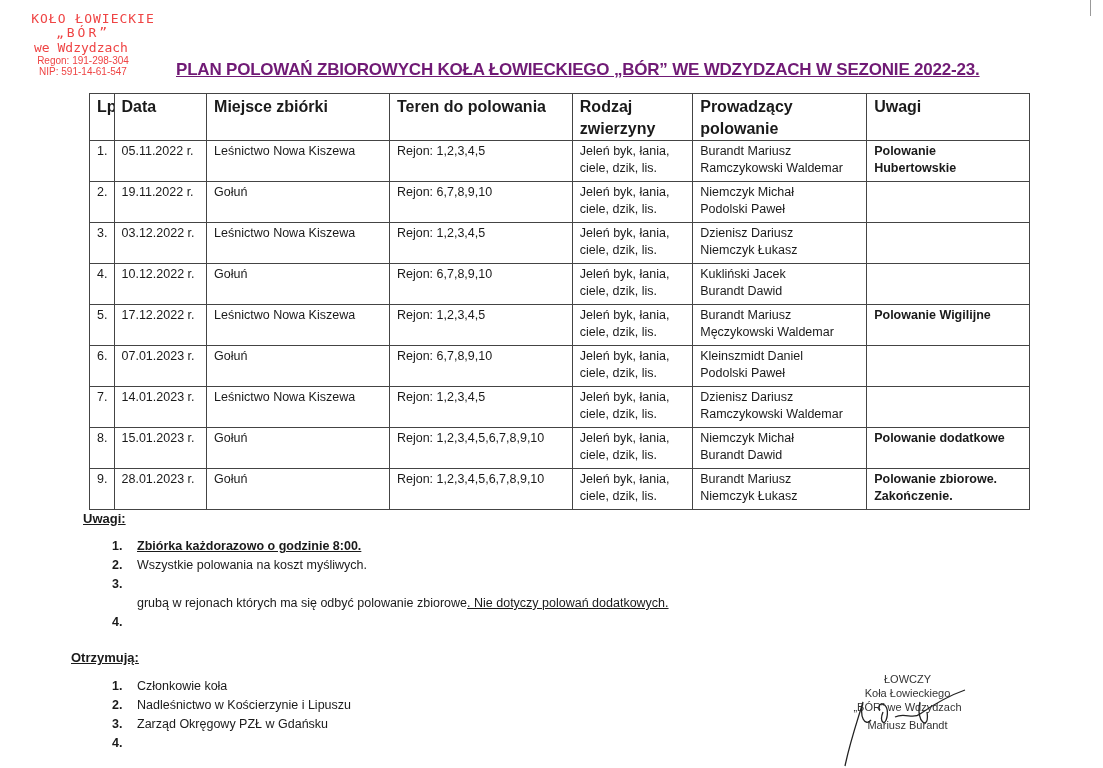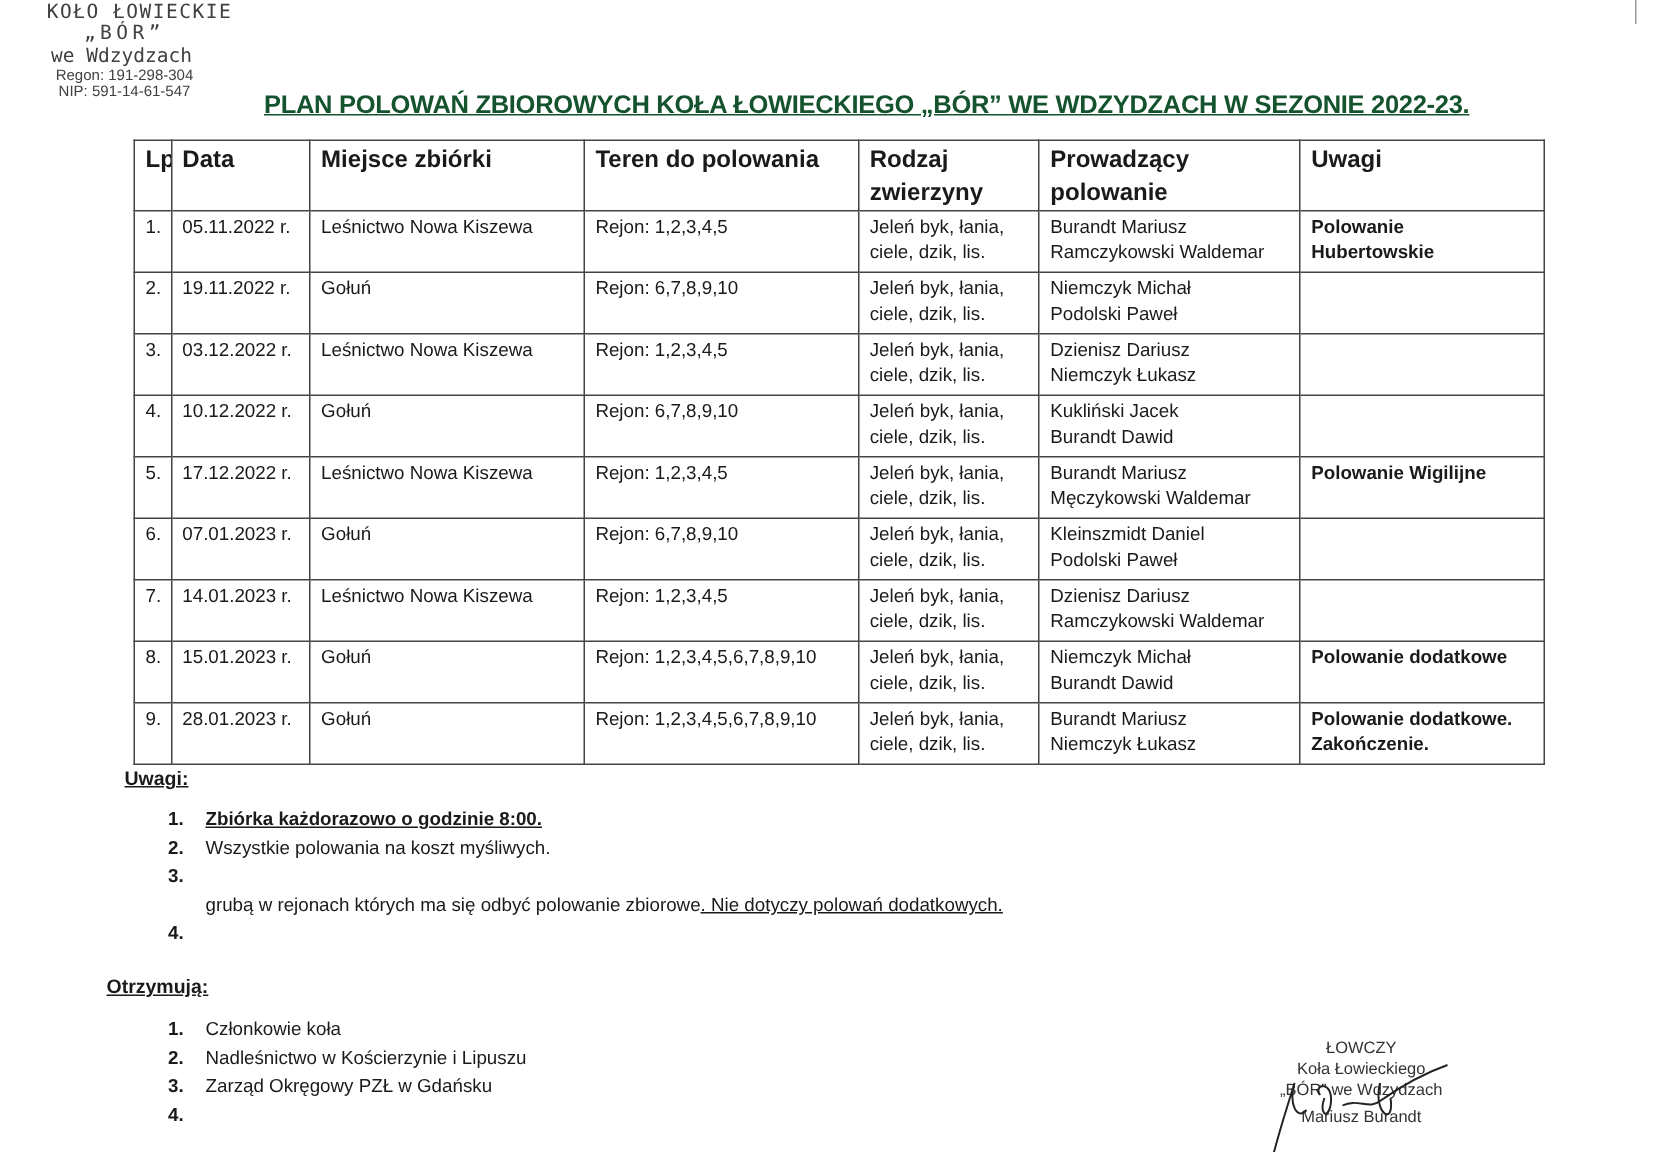--- a/index.html
+++ b/index.html
@@ -1,34 +1,34 @@
 <!DOCTYPE html>
 <html><head>
 <meta charset="utf-8">
 <style>
   html, body { margin: 0; padding: 0; background: #ffffff; }
   body {
     width: 1103px; height: 768px; position: relative; overflow: hidden;
     font-family: "Liberation Sans", sans-serif; color: #1a1a1a;
   }
   .stamp {
-    position: absolute; left: 6px; top: 2px; width: 190px;
-    text-align: center; color: #404040;
+    position: absolute; left: 6px; top: 12px; width: 190px;
+    text-align: center; color: #ef4444;
     font-family: "DejaVu Sans Mono", monospace;
   }
   .stamp .l1 { font-size: 13px; letter-spacing: 1px; line-height: 14px; margin-left: -16px; }
   .stamp .l2 { font-size: 13px; letter-spacing: 3px; line-height: 14px; margin-left: -36px; }
   .stamp .l3 { font-size: 13px; line-height: 15px; margin-left: -40px; }
   .stamp .l4, .stamp .l5 {
     font-family: "Liberation Sans", sans-serif; font-size: 10px; line-height: 11px; margin-left: -36px;
   }
   .page-title {
     position: absolute; left: 176px; top: 60px;
     font-size: 17px; font-weight: bold; text-decoration: underline;
-    letter-spacing: -0.2px; color: #14532d;
+    letter-spacing: -0.2px; color: #701a75;
   }
   table.schedule {
     position: absolute; left: 89px; top: 93px;
     border-collapse: collapse; table-layout: fixed;
     width: 941px;
     font-size: 12.5px;
   }
   table.schedule td, table.schedule th {
     border: 1px solid #444; padding: 2px 7px 0 7px; vertical-align: top;
     text-align: left; line-height: 17px; overflow: hidden; white-space: nowrap;
@@ -45,21 +45,21 @@
   }
   ol.notes, ol.recipients {
     position: absolute; margin: 0; padding: 0; list-style: none;
     font-size: 12.5px; line-height: 19px;
   }
   ol.notes li, ol.recipients li { position: relative; padding-left: 25px; }
   .num { position: absolute; left: 0; top: 0; font-weight: bold; }
   .u { text-decoration: underline; }
   .signature {
     position: absolute; left: 845px; top: 672px; width: 125px;
-    text-align: center; font-size: 11px; line-height: 14px; color: #333; margin-top: 20px;
+    text-align: center; font-size: 11px; line-height: 14px; color: #333;
   }
   .signature svg { position: absolute; left: -10px; top: 0; }
   .scan-mark { position: absolute; left: 1090px; top: 0; width: 1px; height: 16px; background: #999; }
 </style>
 </head>
 <body>
 
 <div class="scan-mark"></div>
 
 <div class="stamp">
@@ -323,21 +323,21 @@
         </td>
         <td>
           <div>Jeleń byk, łania,</div>
           <div>ciele, dzik, lis.</div>
         </td>
         <td>
           <div>Burandt Mariusz</div>
           <div>Niemczyk Łukasz</div>
         </td>
         <td class="bold">
-          <div>Polowanie dodatkowe.</div>
+          <div>Polowanie zbiorowe.</div>
           <div>Zakończenie.</div>
         </td>
       </tr>
     </tbody>
 </table>
 
 <div class="section-heading" style="left:83px; top:511px;">Uwagi:</div>
 
 <ol class="notes" style="left:112px; top:537px;">
   <li>

